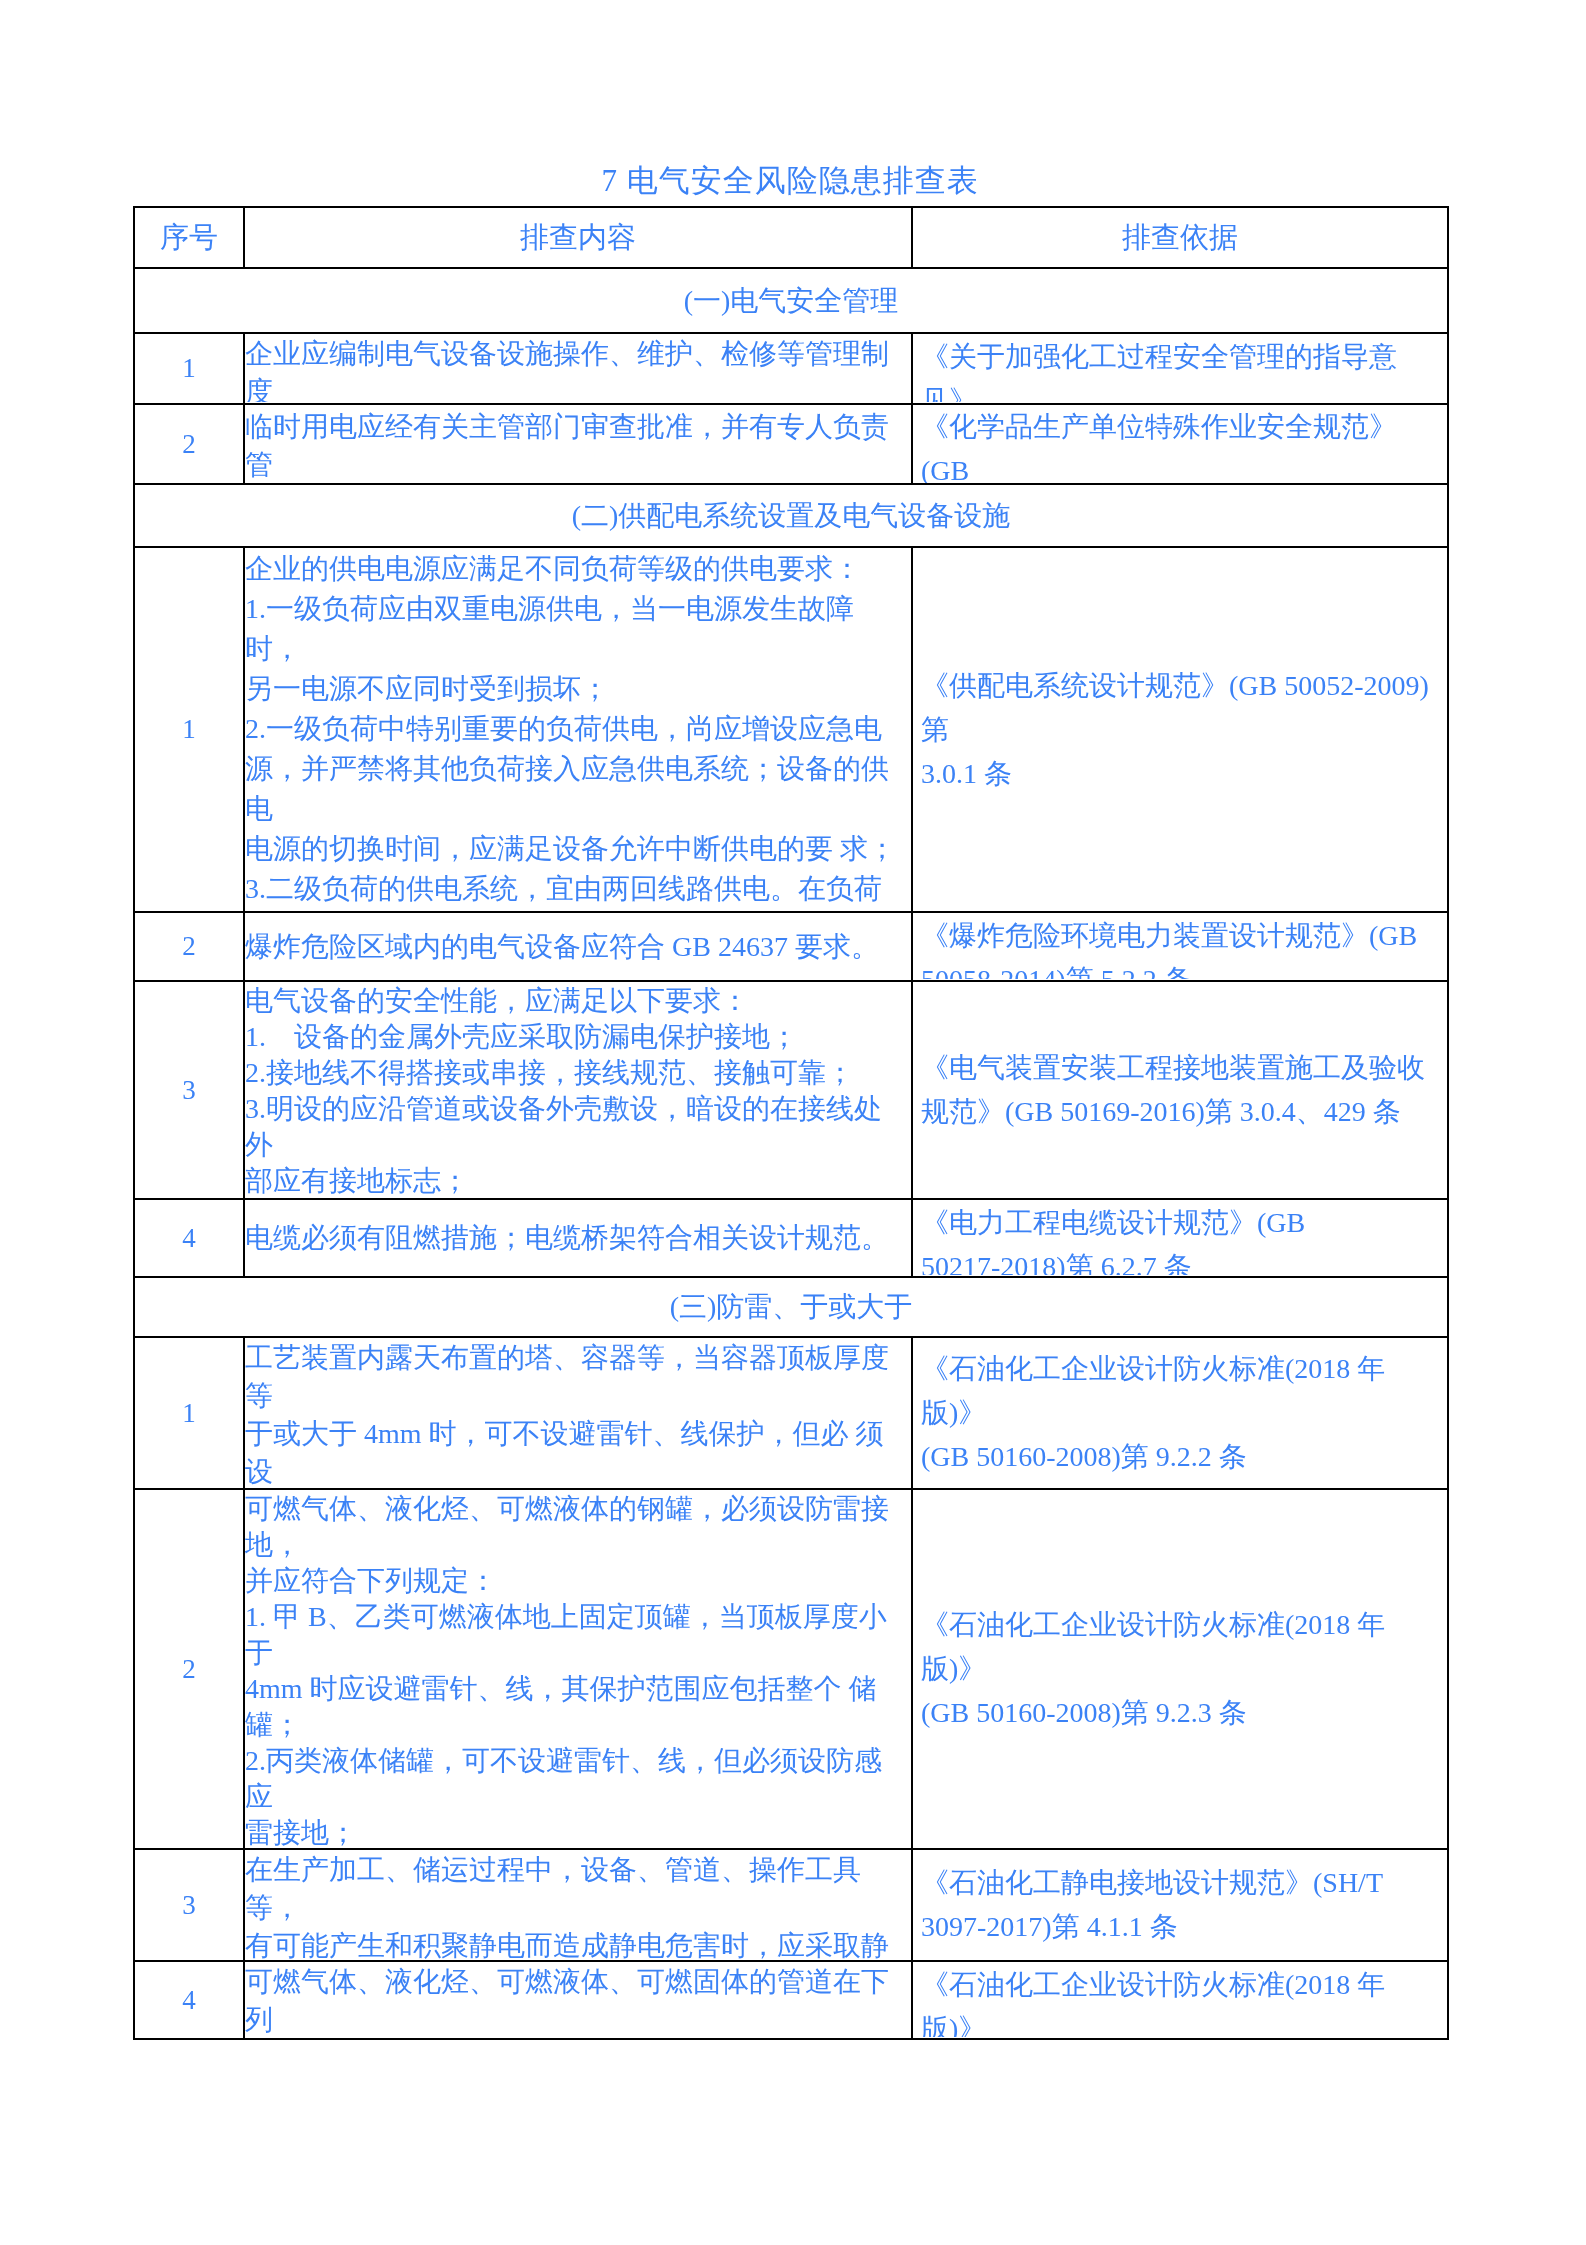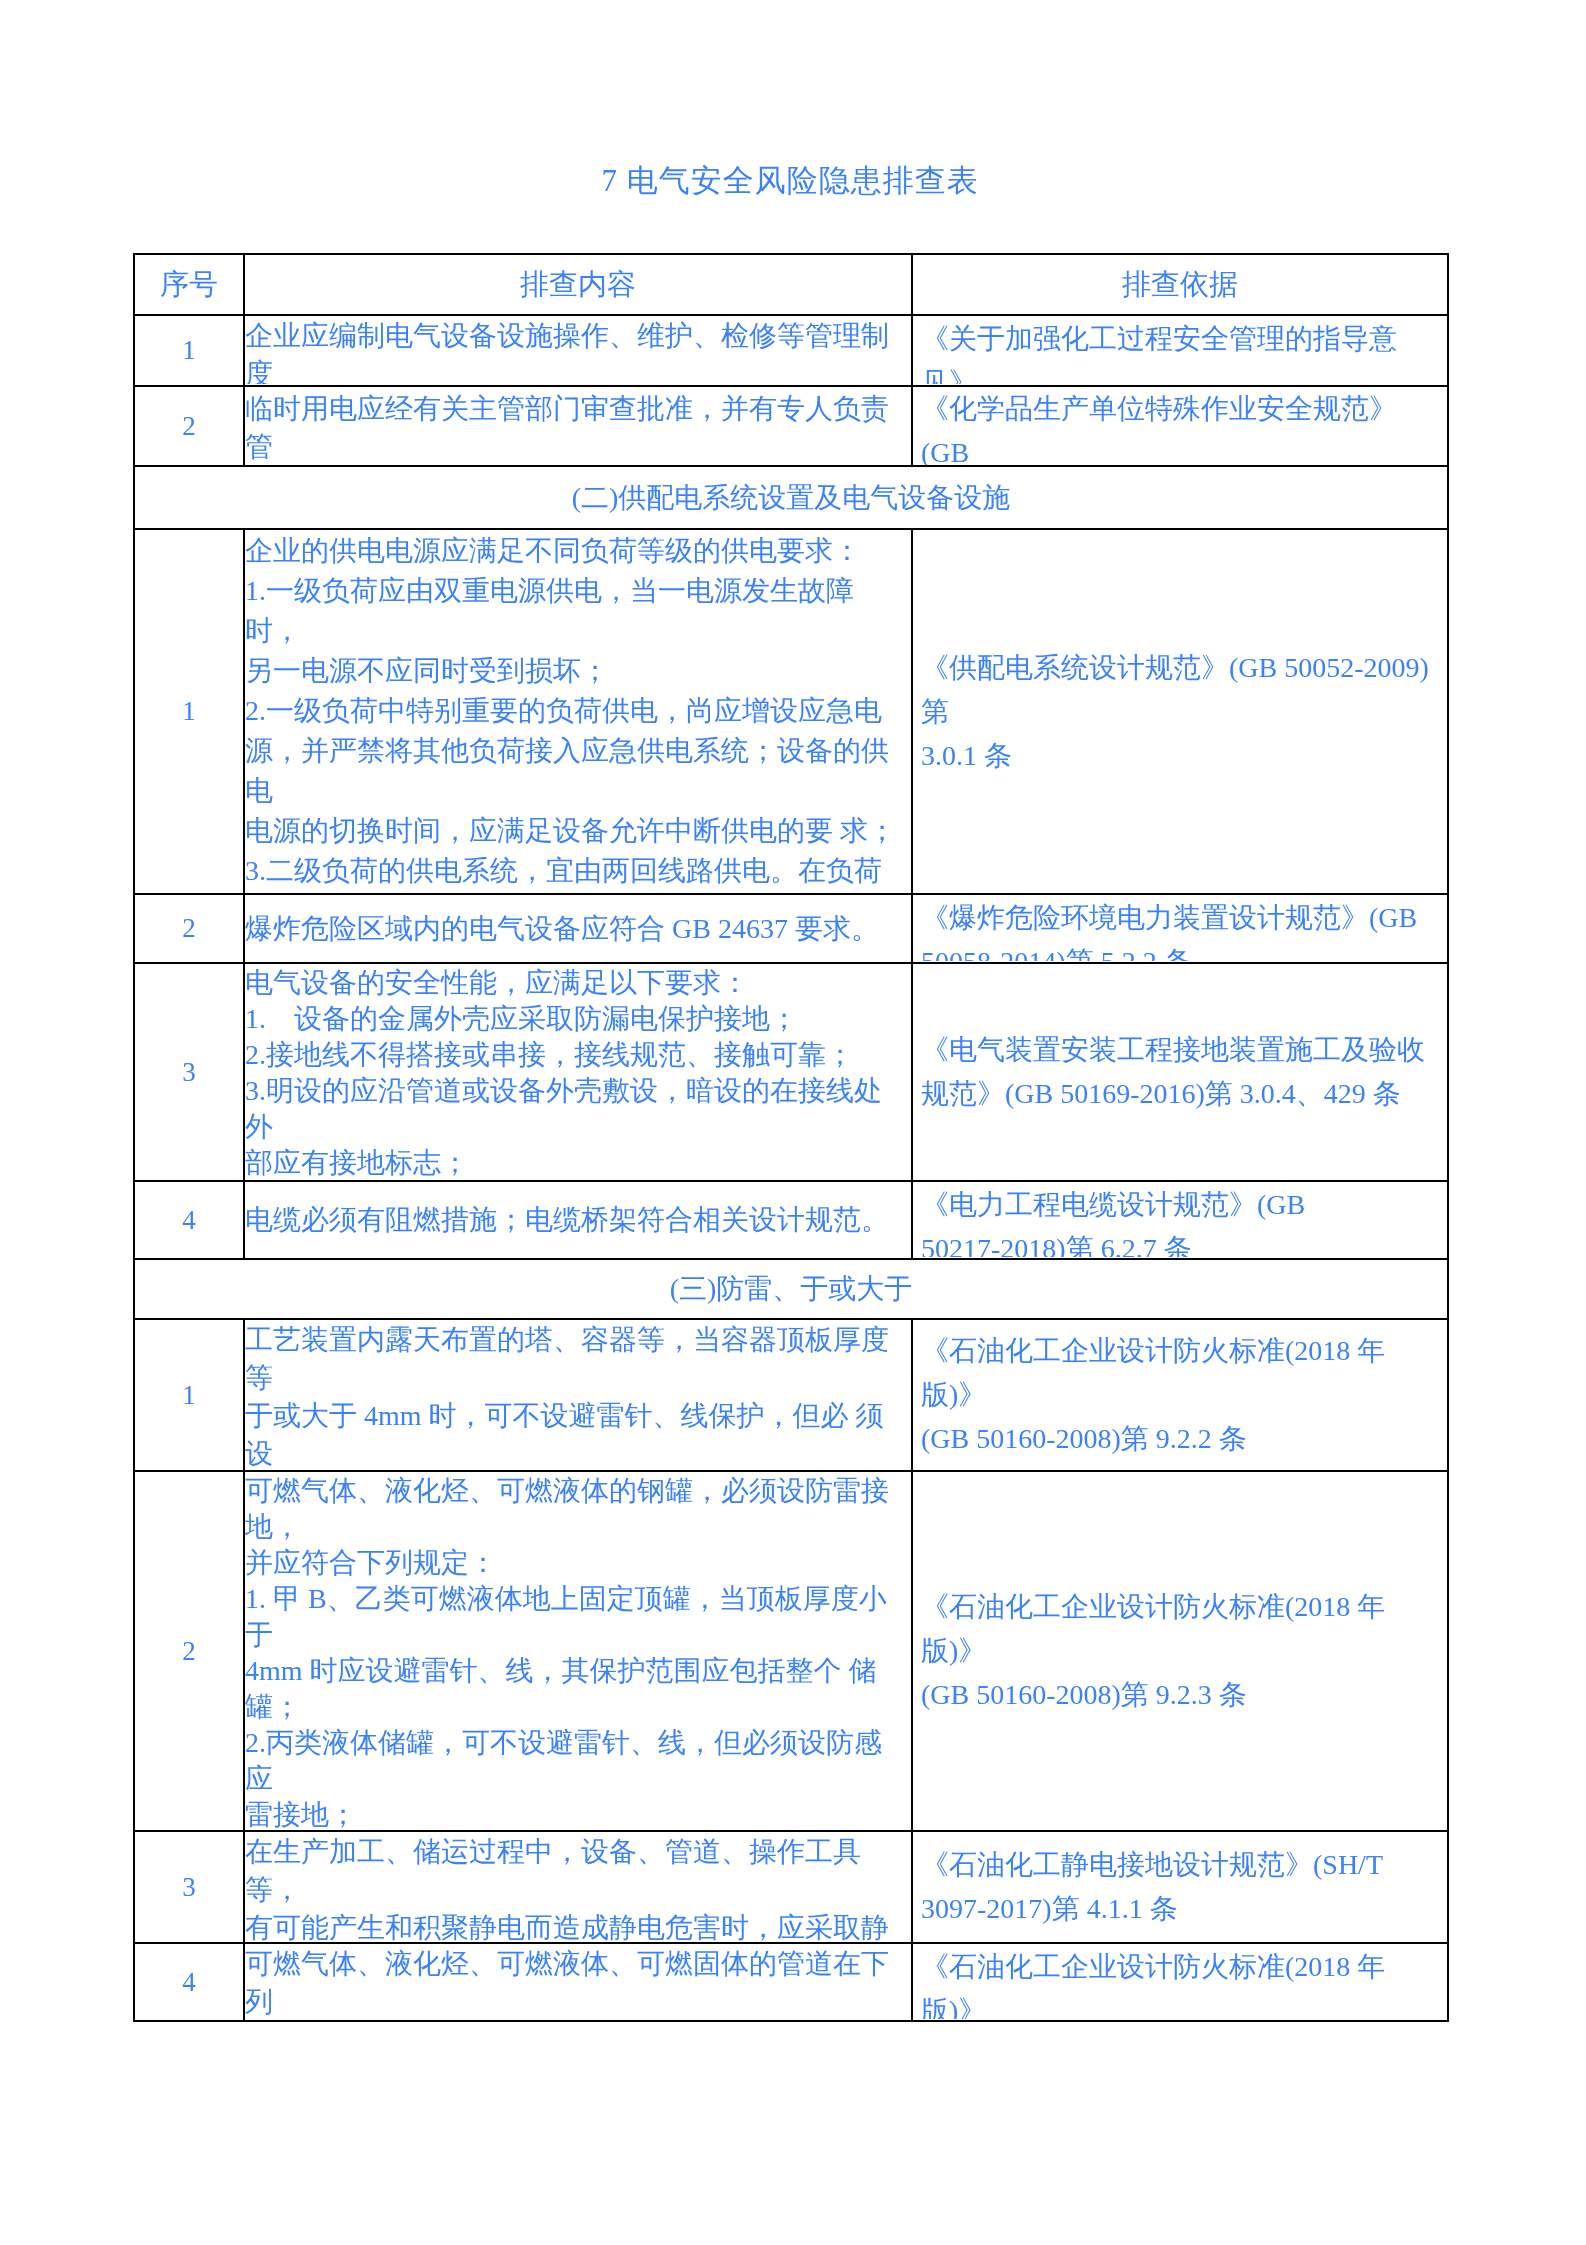--- a/index.html
+++ b/index.html
@@ -18,21 +18,20 @@
     font-size:31px;
     letter-spacing:1px;
     white-space:nowrap;
   }
   table.checklist {
     position:absolute;
     left:133px; top:206px;
     width:1314px;
     border-collapse:collapse;
     table-layout:fixed;
-    margin-top:47px;
   }
   table.checklist td {
     border:2px solid #000;
     padding:0;
     vertical-align:middle;
     overflow:hidden;
   }
   .col-no { width:110px; }
   .col-content { width:668px; }
   .col-basis { width:536px; }
@@ -98,20 +97,23 @@
         <col class="col-basis">
     </colgroup>
     <tbody>
 
       <tr class="hh">
         <td class="head-cell">序号</td>
         <td class="head-cell">排查内容</td>
         <td class="head-cell">排查依据</td>
       </tr>
 
+      <tr class="h65">
+        <td colspan="3" class="section-cell">(一)电气安全管理</td>
+      </tr>
 
       <tr class="h71">
         <td class="no-cell">1</td>
         <td>
           <div class="clip" style="height:67px">
               <div class="content-text">企业应编制电气设备设施操作、维护、检修等管理制 度
 并实施。</div>
             </div>
         </td>
         <td>

